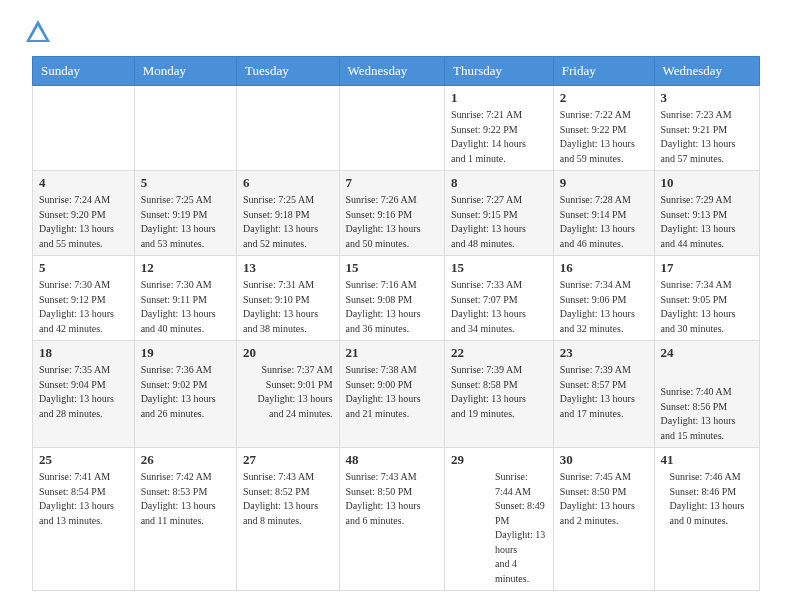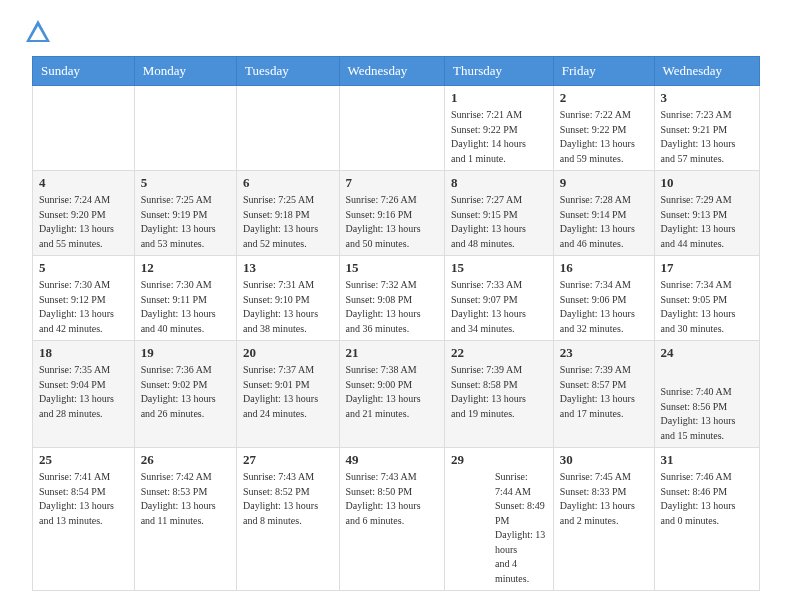--- a/index.html
+++ b/index.html
@@ -159,29 +159,29 @@
           </td>
           <td>
             <span class="day-num">13</span>
             <div class="day-info" style="white-space: pre-line;">Sunrise: 7:31 AM
 Sunset: 9:10 PM
 Daylight: 13 hours
 and 38 minutes.</div>
           </td>
           <td>
             <span class="day-num">15</span>
-            <div class="day-info" style="white-space: pre-line;">Sunrise: 7:32 AM
+            <div class="day-info" style="white-space: pre-line;">Sunrise: 7:16 AM
 Sunset: 9:08 PM
 Daylight: 13 hours
 and 36 minutes.</div>
           </td>
           <td>
             <span class="day-num">15</span>
             <div class="day-info" style="white-space: pre-line;">Sunrise: 7:33 AM
-Sunset: 9:07 PM
+Sunset: 7:07 PM
 Daylight: 13 hours
 and 34 minutes.</div>
           </td>
           <td>
             <span class="day-num">16</span>
             <div class="day-info" style="white-space: pre-line;">Sunrise: 7:34 AM
 Sunset: 9:06 PM
 Daylight: 13 hours
 and 32 minutes.</div>
           </td>
@@ -203,21 +203,21 @@
           </td>
           <td>
             <span class="day-num">19</span>
             <div class="day-info" style="white-space: pre-line;">Sunrise: 7:36 AM
 Sunset: 9:02 PM
 Daylight: 13 hours
 and 26 minutes.</div>
           </td>
           <td>
             <span class="day-num">20</span>
-            <div class="day-info" style="white-space: pre-line;">Sunrise: 7:37 AM
+            <div class="day-info" style="white-space: pre-line; text-align: right;">Sunrise: 7:37 AM
 Sunset: 9:01 PM
 Daylight: 13 hours
 and 24 minutes.</div>
           </td>
           <td>
             <span class="day-num">21</span>
             <div class="day-info" style="white-space: pre-line;">Sunrise: 7:38 AM
 Sunset: 9:00 PM
 Daylight: 13 hours
 and 21 minutes.</div>
@@ -260,43 +260,43 @@
 and 11 minutes.</div>
           </td>
           <td>
             <span class="day-num">27</span>
             <div class="day-info" style="white-space: pre-line;">Sunrise: 7:43 AM
 Sunset: 8:52 PM
 Daylight: 13 hours
 and 8 minutes.</div>
           </td>
           <td>
-            <span class="day-num">49</span>
+            <span class="day-num">48</span>
             <div class="day-info" style="white-space: pre-line;">Sunrise: 7:43 AM
 Sunset: 8:50 PM
 Daylight: 13 hours
 and 6 minutes.</div>
           </td>
           <td>
             <span class="day-num">29</span>
             <div class="day-info" style="white-space: pre-line; margin-left: 44px;">Sunrise: 7:44 AM
 Sunset: 8:49 PM
 Daylight: 13 hours
 and 4 minutes.</div>
           </td>
           <td>
             <span class="day-num">30</span>
             <div class="day-info" style="white-space: pre-line;">Sunrise: 7:45 AM
-Sunset: 8:33 PM
+Sunset: 8:50 PM
 Daylight: 13 hours
 and 2 minutes.</div>
           </td>
           <td>
-            <span class="day-num">31</span>
-            <div class="day-info" style="white-space: pre-line;">Sunrise: 7:46 AM
+            <span class="day-num">41</span>
+            <div class="day-info" style="white-space: pre-line; margin-left: 9px;">Sunrise: 7:46 AM
 Sunset: 8:46 PM
 Daylight: 13 hours
 and 0 minutes.</div>
           </td>
         </tr>
       </tbody>
   </table>
 </div>
 
 </body></html>

